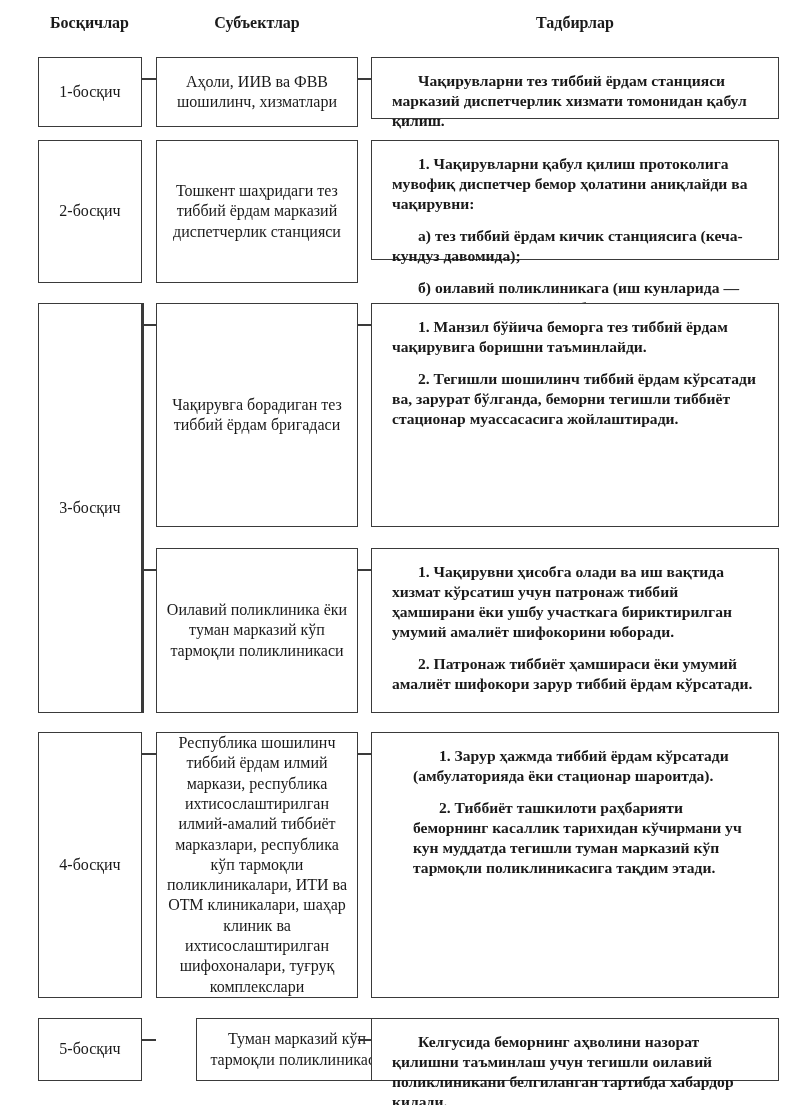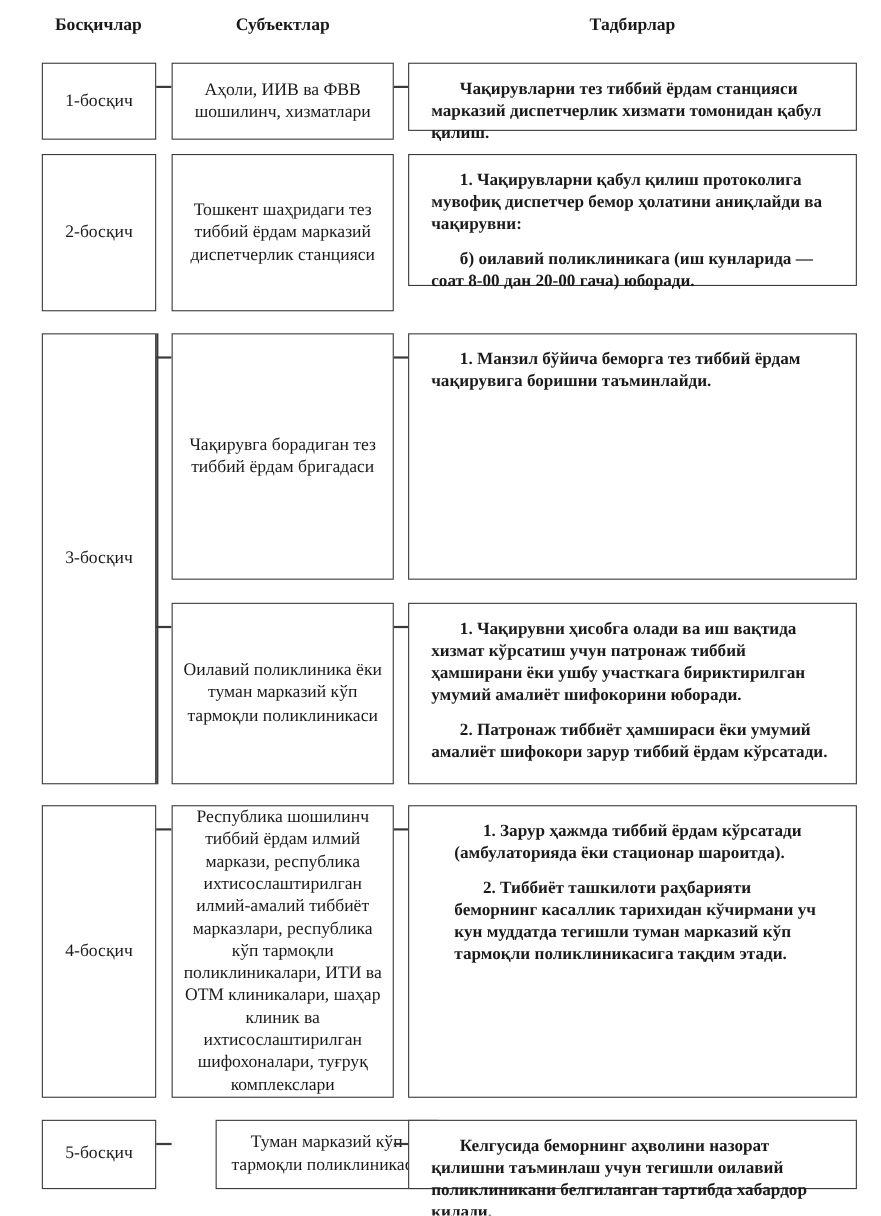--- a/index.html
+++ b/index.html
@@ -27,32 +27,34 @@
 <div class="box center" style="left:156px; top:57px; width:202px; height:70px;">Аҳоли, ИИВ ва ФВВ шошилинч, хизматлари</div>
 <div class="line h" style="left:358px; top:78px; width:13px;"></div>
 <div class="box actions" style="left:371px; top:57px; width:408px; height:62px;">
   <p>Чақирувларни тез тиббий ёрдам станцияси марказий диспетчерлик хизмати томонидан қабул қилиш.</p>
 </div>
 
 <div class="box center" style="left:38px; top:140px; width:104px; height:143px;">2-босқич</div>
 <div class="box center" style="left:156px; top:140px; width:202px; height:143px;">Тошкент шаҳридаги тез тиббий ёрдам марказий диспетчерлик станцияси</div>
 <div class="box actions" style="left:371px; top:140px; width:408px; height:120px;">
   <p>1. Чақирувларни қабул қилиш протоколига мувофиқ диспетчер бемор ҳолатини аниқлайди ва чақирувни:</p>
+  <p>а) тез тиббий ёрдам кичик станциясига (кеча-кундуз давомида);</p>
   <p>б) оилавий поликлиникага (иш кунларида — соат 8-00 дан 20-00 гача) юборади.</p>
 </div>
 
 <div class="box center" style="left:38px; top:303px; width:104px; height:410px;">3-босқич</div>
 <div class="line v" style="left:142px; top:303px; height:410px;"></div>
 <div class="line h" style="left:142px; top:324px; width:14px;"></div>
 <div class="line h" style="left:142px; top:569px; width:14px;"></div>
 
 <div class="box center" style="left:156px; top:303px; width:202px; height:224px;">Чақирувга борадиган тез тиббий ёрдам бригадаси</div>
 <div class="line h" style="left:358px; top:324px; width:13px;"></div>
 <div class="box actions" style="left:371px; top:303px; width:408px; height:224px;">
   <p>1. Манзил бўйича беморга тез тиббий ёрдам чақирувига боришни таъминлайди.</p>
+  <p>2. Тегишли шошилинч тиббий ёрдам кўрсатади ва, зарурат бўлганда, беморни тегишли тиббиёт стационар муассасасига жойлаштиради.</p>
 </div>
 
 <div class="box center" style="left:156px; top:548px; width:202px; height:165px;">Оилавий поликлиника ёки туман марказий кўп тармоқли поликлиникаси</div>
 <div class="line h" style="left:358px; top:569px; width:13px;"></div>
 <div class="box actions" style="left:371px; top:548px; width:408px; height:165px;">
   <p>1. Чақирувни ҳисобга олади ва иш вақтида хизмат кўрсатиш учун патронаж тиббий ҳамширани ёки ушбу участкага бириктирилган умумий амалиёт шифокорини юборади.</p>
   <p>2. Патронаж тиббиёт ҳамшираси ёки умумий амалиёт шифокори зарур тиббий ёрдам кўрсатади.</p>
 </div>
 
 <div class="box center" style="left:38px; top:732px; width:104px; height:266px;">4-босқич</div>

